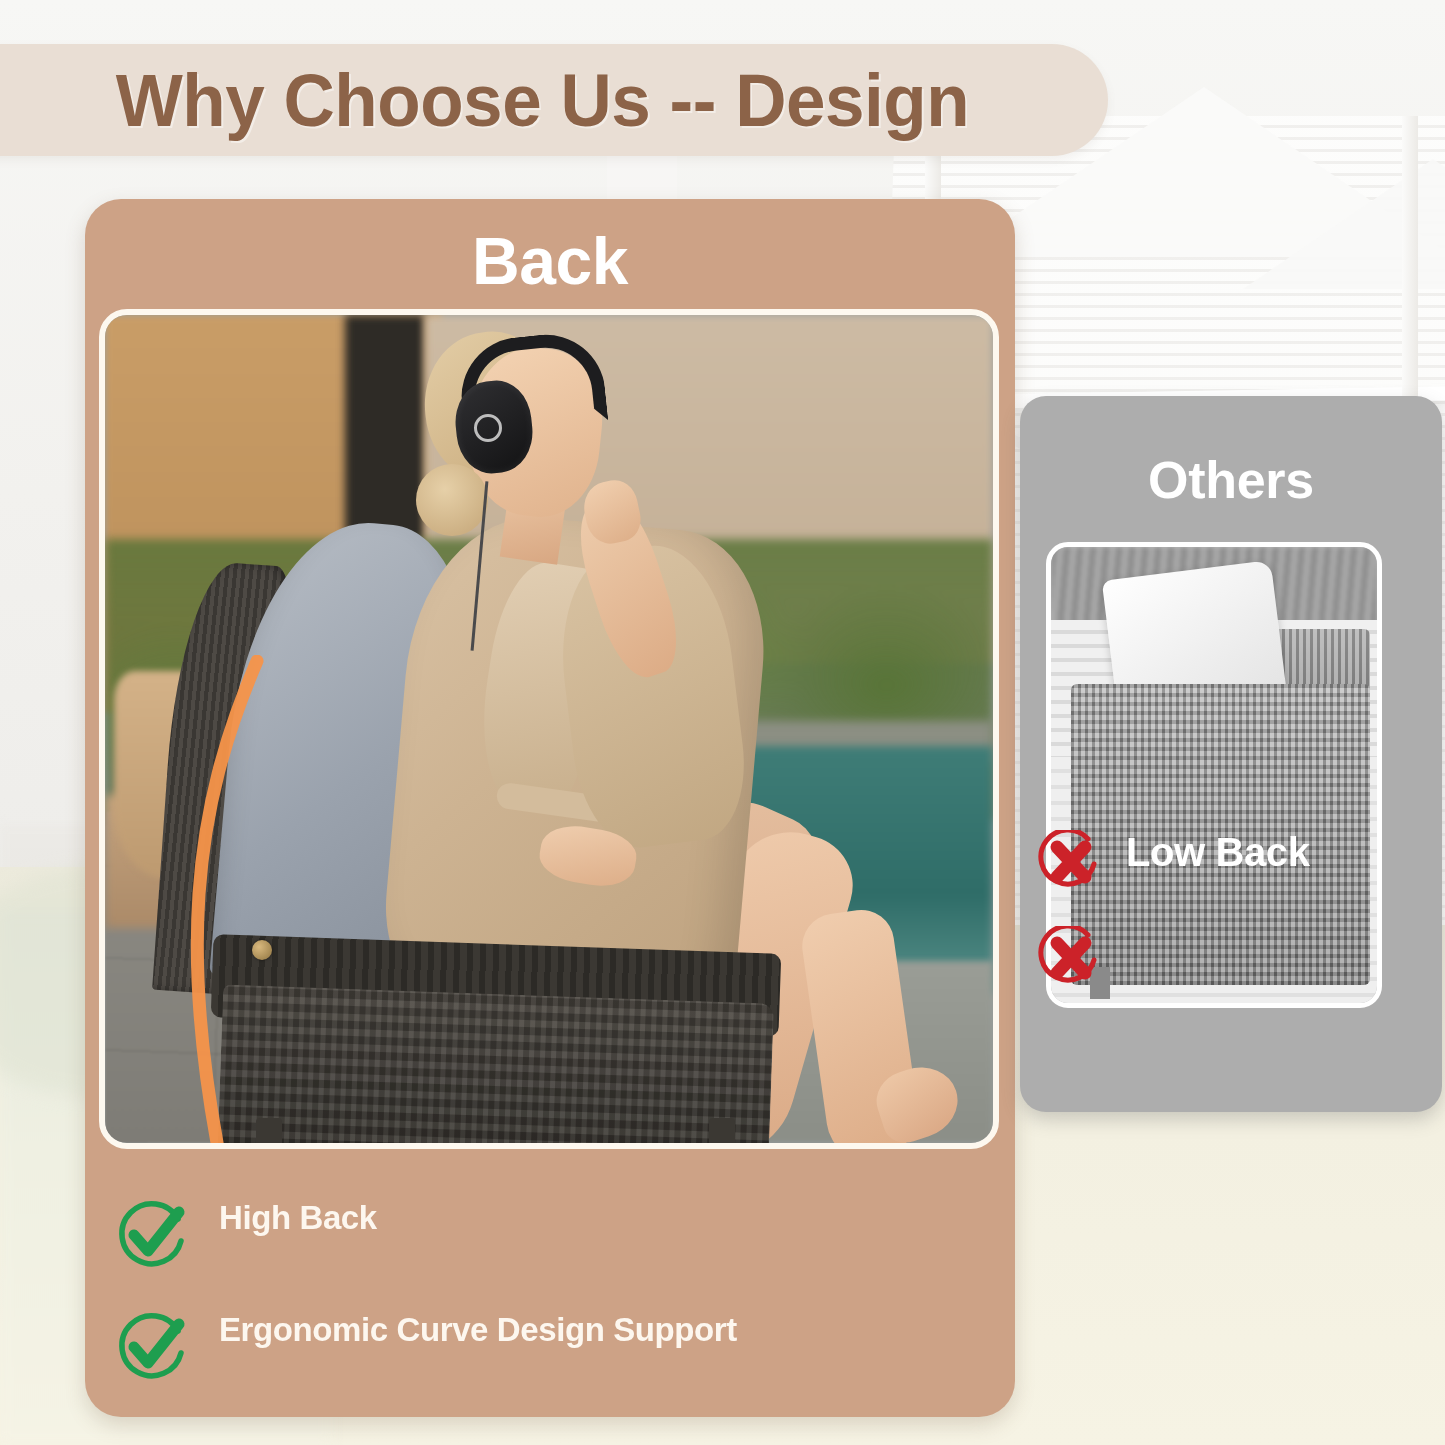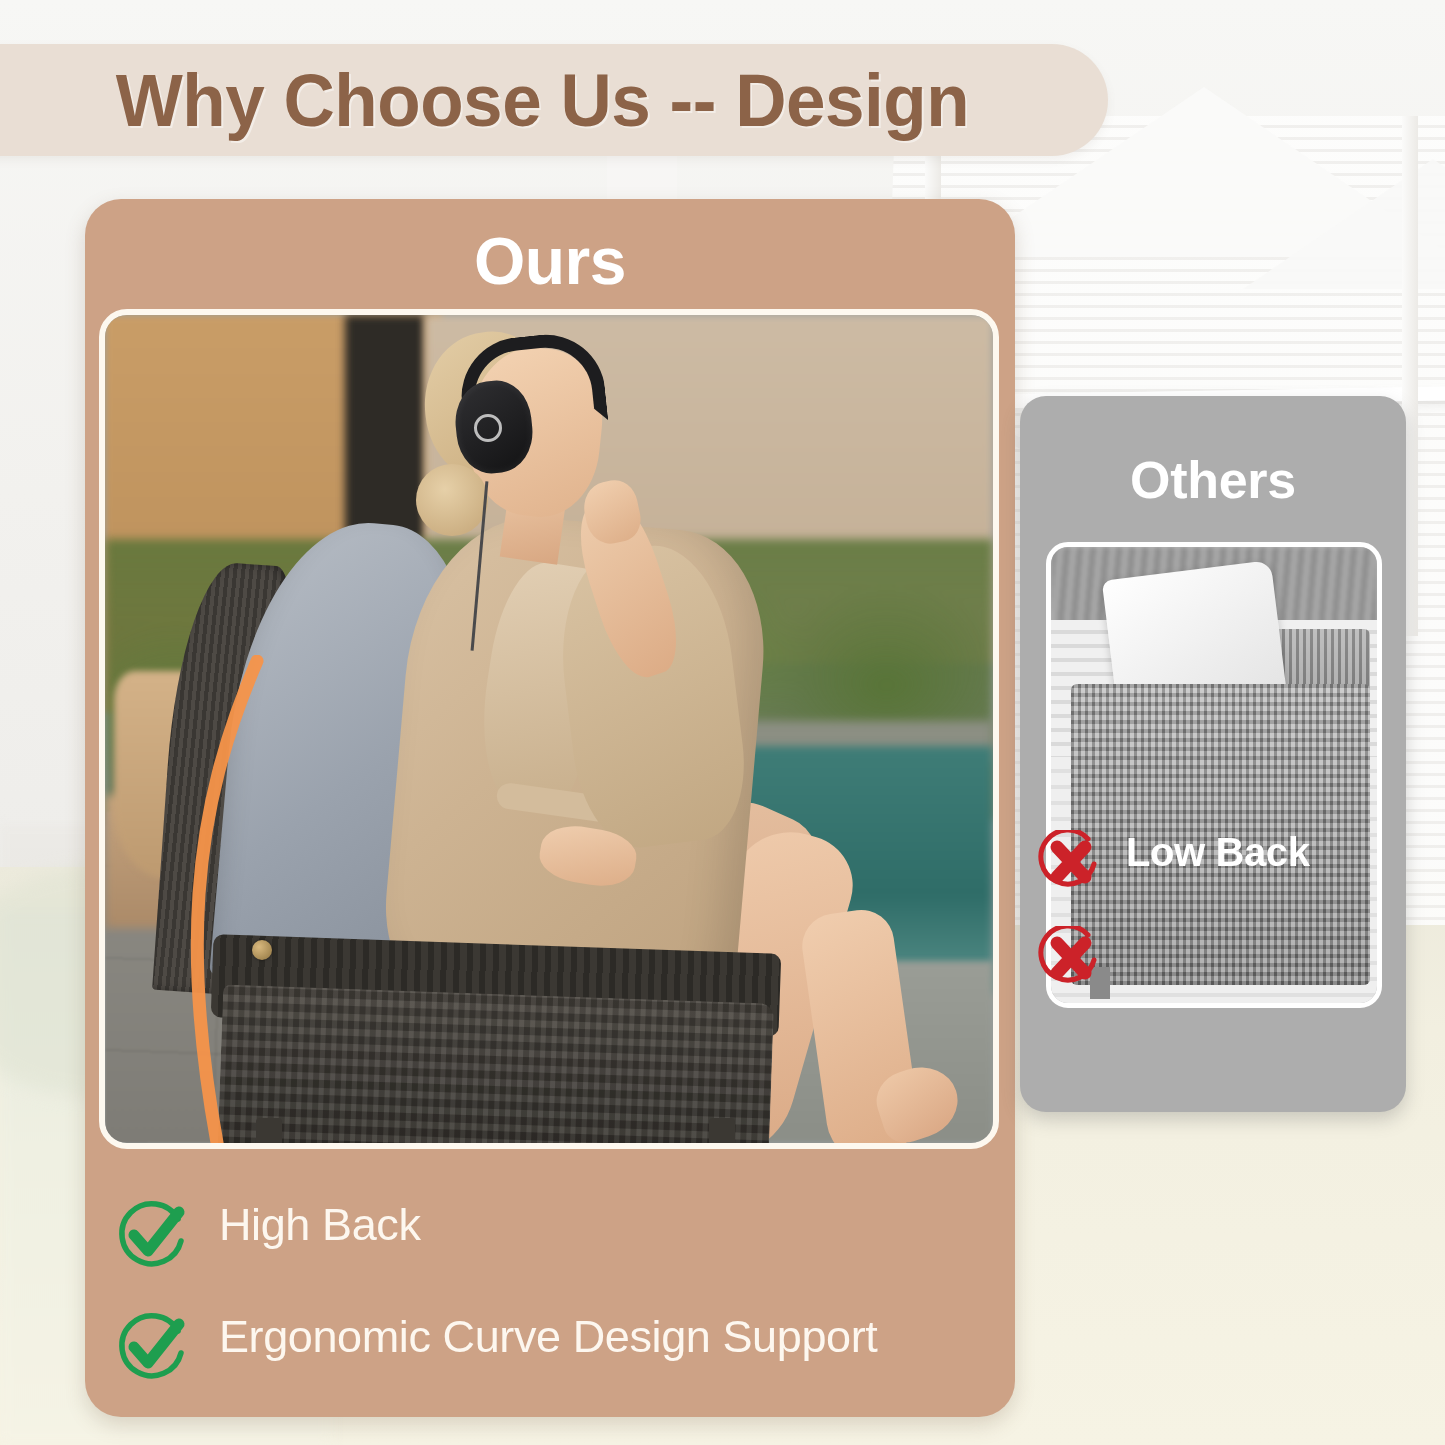--- a/index.html
+++ b/index.html
@@ -435,38 +435,39 @@
     top: 1000px;
     right: 26px;
   }
   .bullet {
     display: flex;
     align-items: flex-start;
     gap: 30px;
     margin-bottom: 34px;
   }
   .bullet-label {
-    font-size: 45px;
-    font-weight: 400;
+    font-size: 33px;
+    font-weight: 700;
     color: #fdf7ef;
     letter-spacing: -0.4px;
     white-space: nowrap;
   }
   .mark-icon { flex: 0 0 auto; }
 
   
   .others-panel {
     position: absolute;
     left: 1020px;
     top: 396px;
     width: 386px;
     height: 716px;
     background: #adadad;
     border-radius: 26px 26px 26px 26px;
     box-shadow: 0 8px 18px rgba(100,100,100,.28);
+    padding-left: 36px;
   }
   .others-title {
     position: absolute;
     left: 0; right: 0; top: 54px;
     text-align: center;
     font-size: 52px;
     font-weight: 700;
     color: #ffffff;
     letter-spacing: -0.3px;
   }
@@ -556,21 +557,21 @@
     <div class="bg-shrub" style="left:-4%;top:60%;width:22%;height:16%;background:#dfe3d2;"></div>
     <div class="bg-shrub" style="left:18%;top:66%;width:16%;height:12%;background:#e6e8da;"></div>
   </div>
 
   <div class="banner">
     <div class="banner-title">Why Choose Us -- Design</div>
   </div>
 
   <div class="ours-panel">
 
-    <div class="ours-title">Ours</div>
+    <div class="ours-title">Back</div>
 
     <div class="ours-photo">
       <div class="p-wall"></div>
       <div class="p-wall-dark"></div>
       <div class="p-wall-right"></div>
       <div class="p-hedge"></div>
       <div class="p-poolrim"></div>
       <div class="p-pool"></div>
       <div class="p-deck-right"></div>
       <div class="p-patio"></div>

